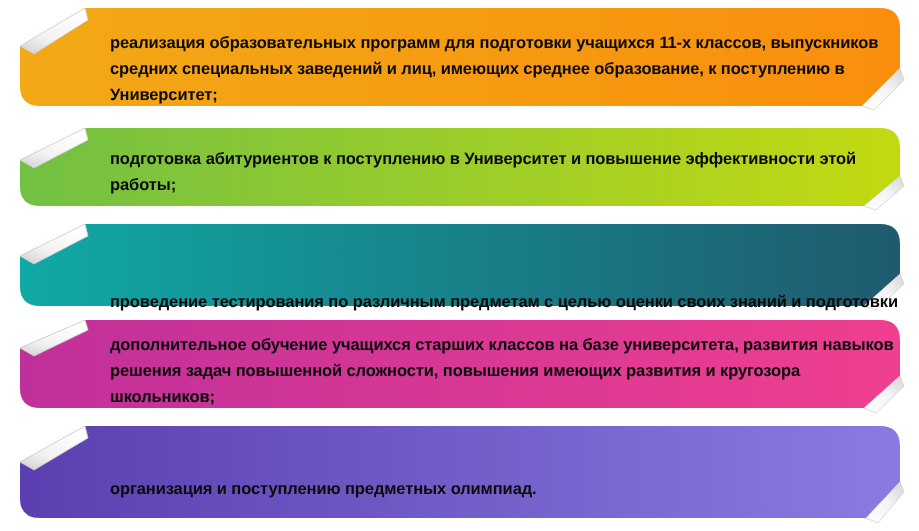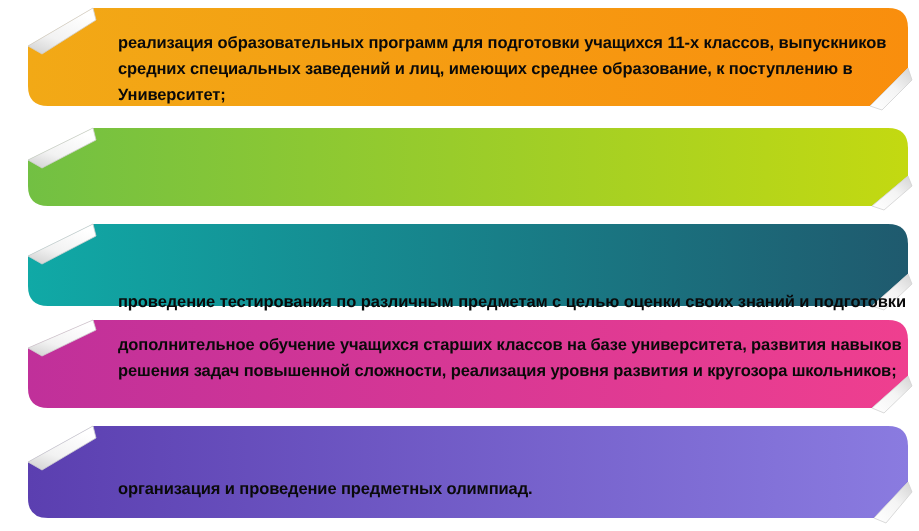--- a/index.html
+++ b/index.html
@@ -18,21 +18,21 @@
   #stage {
     position: relative;
     width: 919px;
     height: 531px;
     background: #ffffff;
   }
 
   
   .banner {
     position: absolute;
-    left: 8px;
+    left: 0;
     width: 757px;
   }
 
   .banner-svg {
     position: absolute;
     left: 0;
     top: 0;
     width: 919px;
     display: block;
   }
@@ -113,20 +113,21 @@
           <stop offset="45%" stop-color="#f4f4f4"></stop>
           <stop offset="100%" stop-color="#ffffff"></stop>
         </linearGradient>
       </defs>
       <path d="M 85,2 L 880,2 Q 900,2 900,22 L 900,50 L 864,80 L 40,80 Q 20,80 20,60 L 20,34 L 85,2 Z" fill="url(#g2)"></path>
       <path d="M 20,34 L 85,2 L 88,14 L 34,42 Z" fill="url(#curlA2)"></path>
       <path d="M 20,34 L 34,42 L 88,14 L 85,2 Z" fill="none" stroke="#d0d0d0" stroke-width="0.8"></path>
       <path d="M 900,50 L 864,80 L 876,84 L 904,60 Z" fill="url(#curlB2)"></path>
       <path d="M 900,50 L 864,80 L 876,84 L 904,60 Z" fill="none" stroke="#d0d0d0" stroke-width="0.8"></path>
     </svg>
+    <div class="banner-text">подготовка абитуриентов к поступлению в Университет и повышение эффективности этой работы;</div>
   </div>
 
   <div class="banner" id="banner-3">
     <svg class="banner-svg" viewBox="0 0 919 92" width="919" height="92" preserveAspectRatio="none">
       <defs>
         <linearGradient id="g3" x1="0" y1="0" x2="1" y2="0">
           <stop offset="0%" stop-color="#10a9a6"></stop>
           <stop offset="100%" stop-color="#1f5a6e"></stop>
         </linearGradient>
         <linearGradient id="curlA3" x1="0" y1="1" x2="0.55" y2="0">
@@ -166,21 +167,21 @@
           <stop offset="45%" stop-color="#f4f4f4"></stop>
           <stop offset="100%" stop-color="#ffffff"></stop>
         </linearGradient>
       </defs>
       <path d="M 85,2 L 880,2 Q 900,2 900,22 L 900,58 L 864,90 L 40,90 Q 20,90 20,70 L 20,30 L 85,2 Z" fill="url(#g4)"></path>
       <path d="M 20,30 L 85,2 L 88,12 L 34,38 Z" fill="url(#curlA4)"></path>
       <path d="M 20,30 L 34,38 L 88,12 L 85,2 Z" fill="none" stroke="#d0d0d0" stroke-width="0.8"></path>
       <path d="M 900,58 L 864,90 L 876,95 L 904,68 Z" fill="url(#curlB4)"></path>
       <path d="M 900,58 L 864,90 L 876,95 L 904,68 Z" fill="none" stroke="#d0d0d0" stroke-width="0.8"></path>
     </svg>
-    <div class="banner-text">дополнительное обучение учащихся старших классов на базе университета, развития навыков решения задач повышенной сложности, реализация уровня развития и кругозора школьников;</div>
+    <div class="banner-text">дополнительное обучение учащихся старших классов на базе университета, развития навыков решения задач повышенной сложности, повышения имеющих развития и кругозора школьников;</div>
   </div>
 
   <div class="banner" id="banner-5">
     <svg class="banner-svg" viewBox="0 0 919 104" width="919" height="104" preserveAspectRatio="none">
       <defs>
         <linearGradient id="g5" x1="0" y1="0" x2="1" y2="0">
           <stop offset="0%" stop-color="#5b3fb0"></stop>
           <stop offset="100%" stop-color="#8a7be0"></stop>
         </linearGradient>
         <linearGradient id="curlA5" x1="0" y1="1" x2="0.55" y2="0">
@@ -193,16 +194,16 @@
           <stop offset="45%" stop-color="#f4f4f4"></stop>
           <stop offset="100%" stop-color="#ffffff"></stop>
         </linearGradient>
       </defs>
       <path d="M 85,2 L 880,2 Q 900,2 900,22 L 900,58 L 866,94 L 40,94 Q 20,94 20,74 L 20,38 L 85,2 Z" fill="url(#g5)"></path>
       <path d="M 20,38 L 85,2 L 88,14 L 34,46 Z" fill="url(#curlA5)"></path>
       <path d="M 20,38 L 34,46 L 88,14 L 85,2 Z" fill="none" stroke="#d0d0d0" stroke-width="0.8"></path>
       <path d="M 900,58 L 866,94 L 878,99 L 904,68 Z" fill="url(#curlB5)"></path>
       <path d="M 900,58 L 866,94 L 878,99 L 904,68 Z" fill="none" stroke="#d0d0d0" stroke-width="0.8"></path>
     </svg>
-    <div class="banner-text">организация и проведение предметных олимпиад.</div>
+    <div class="banner-text">организация и поступлению предметных олимпиад.</div>
   </div>
 
 </div>
 
 </body></html>

